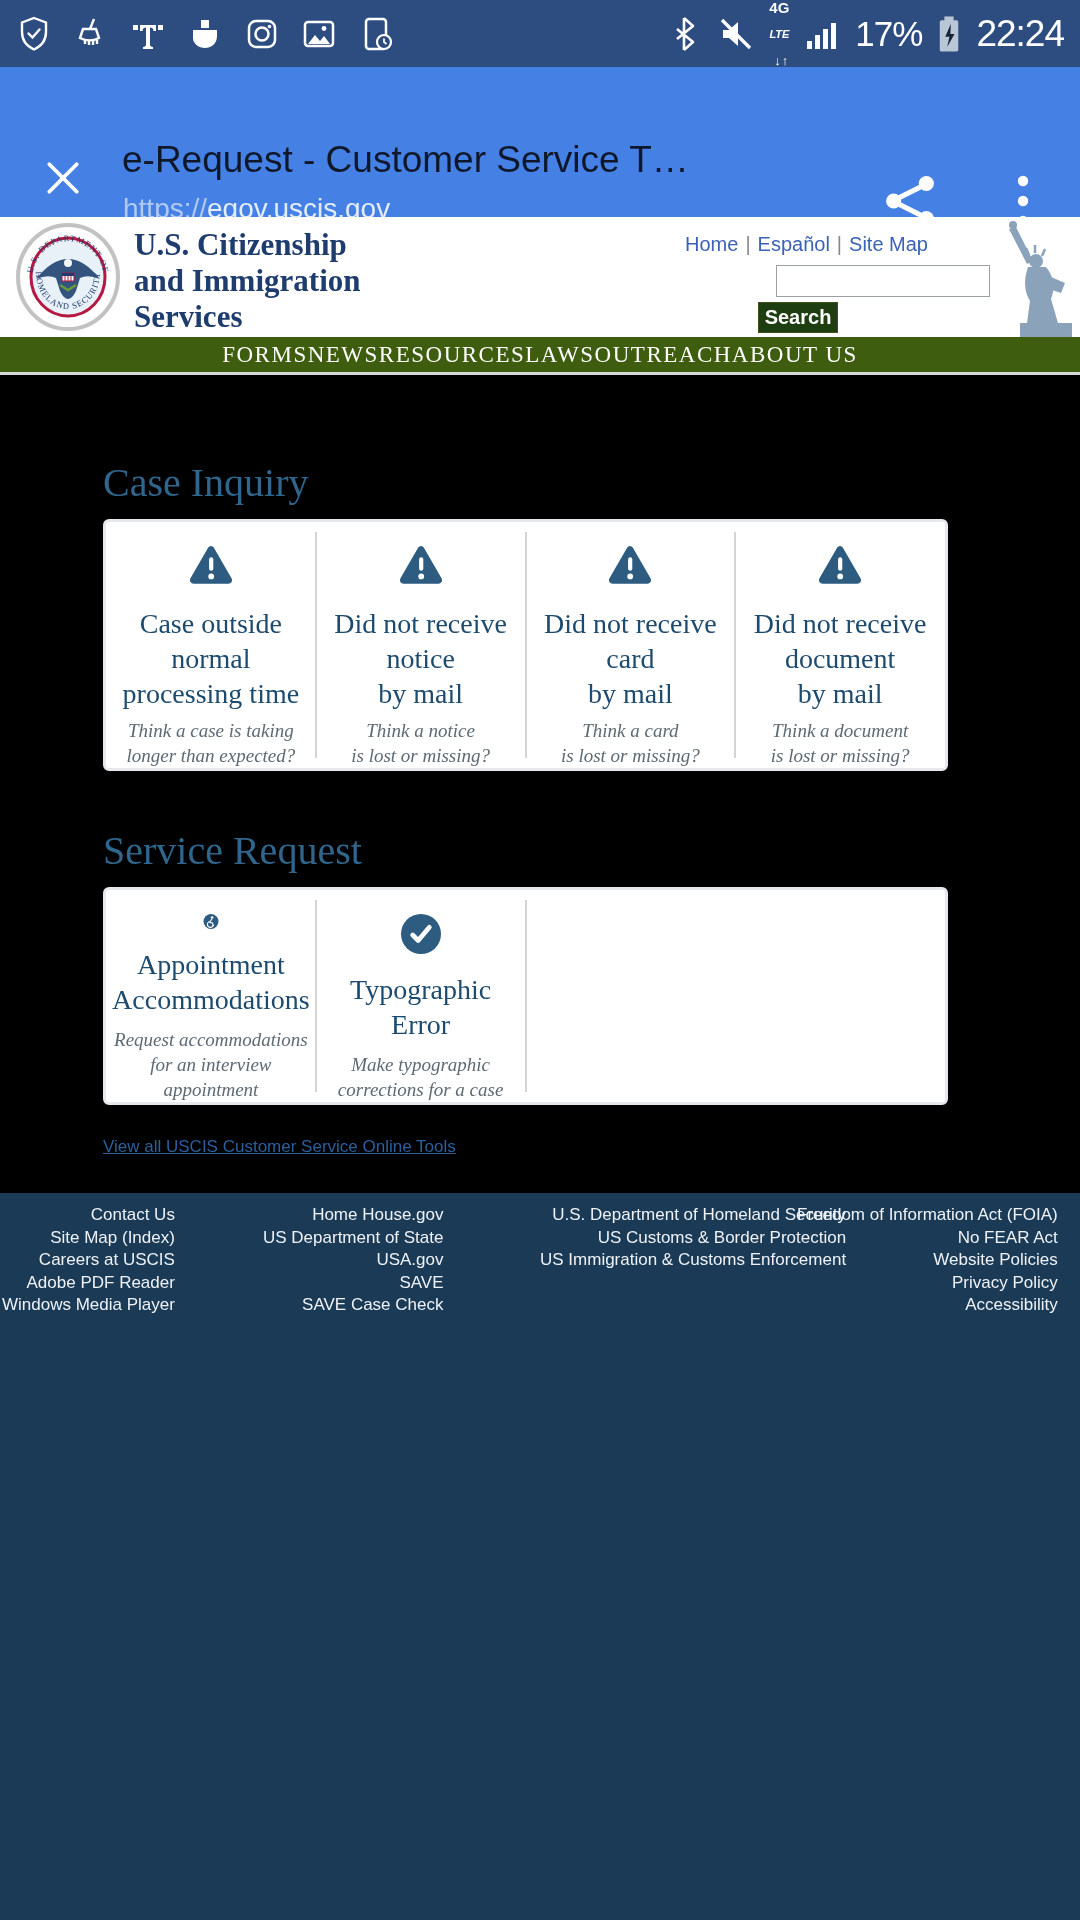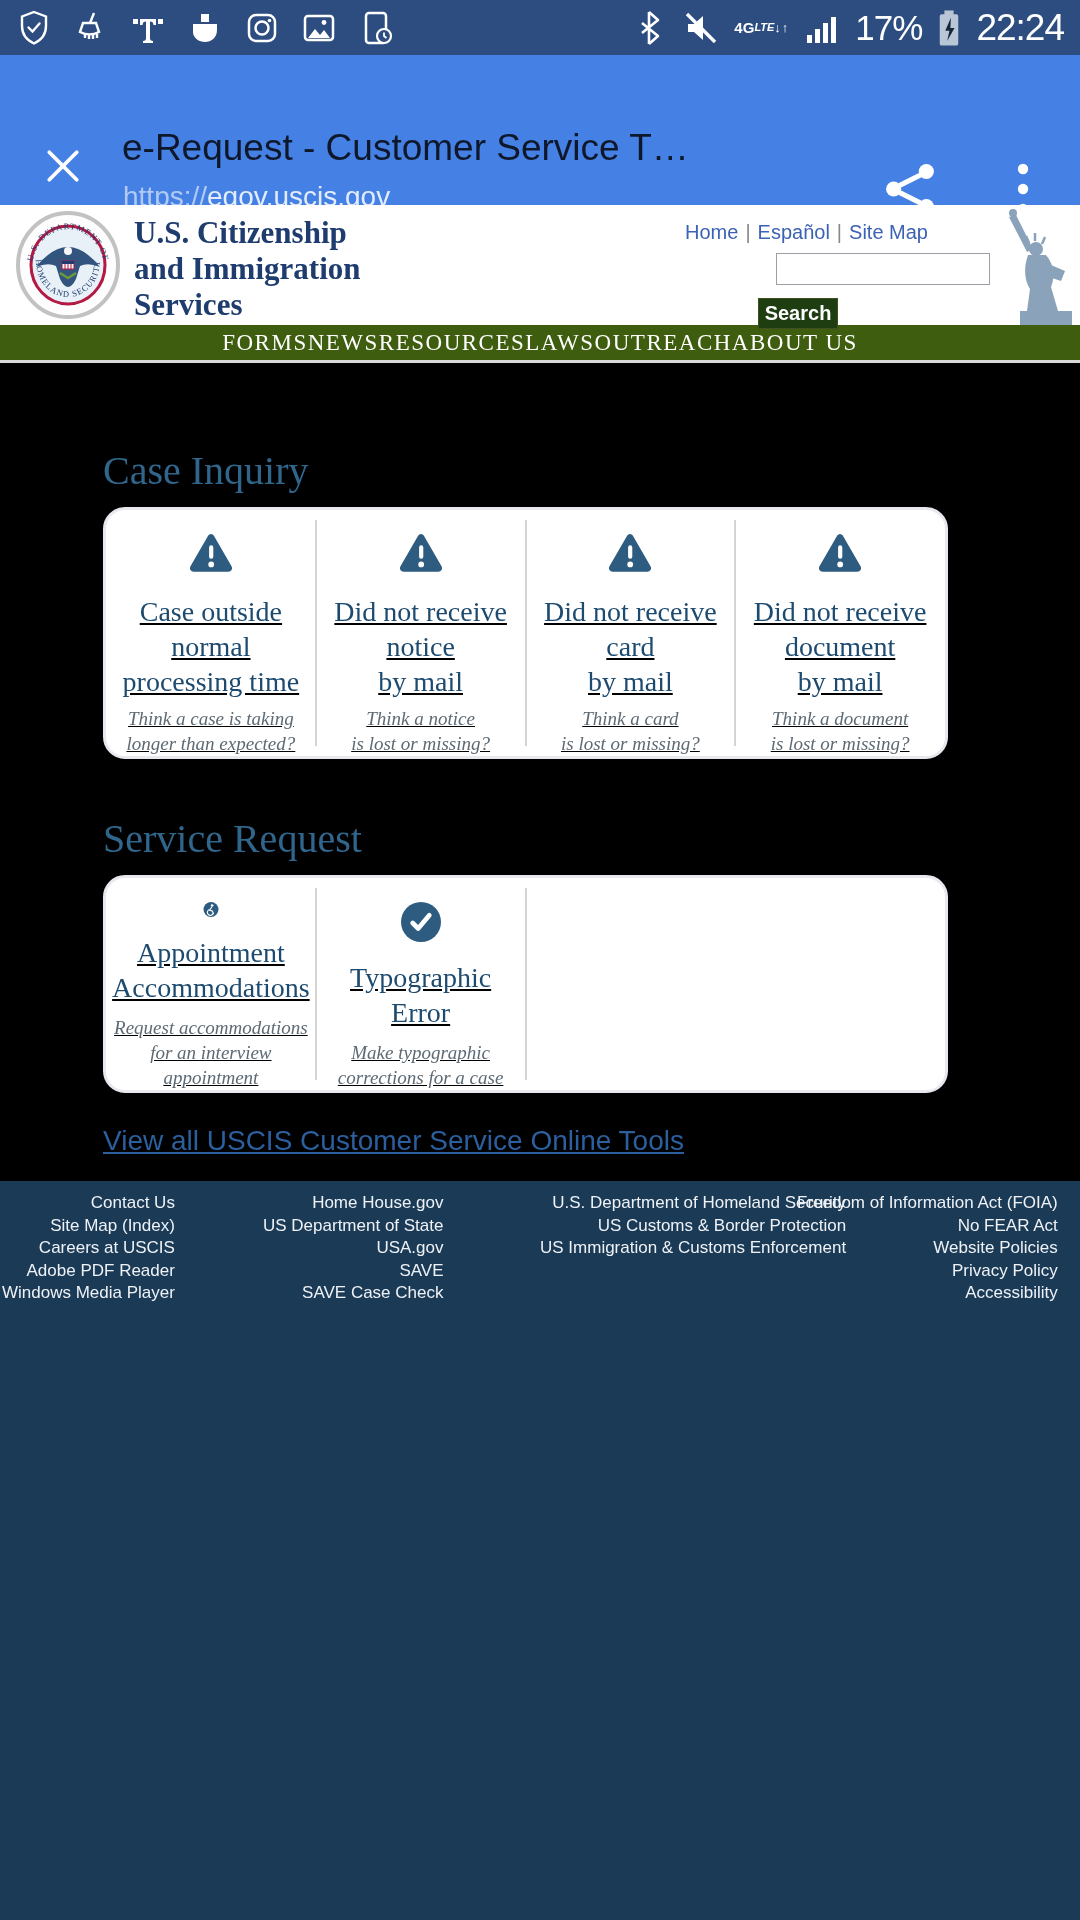--- a/index.html
+++ b/index.html
@@ -13,21 +13,21 @@
   
   .status-bar {
     flex:0 0 55px; background:#2d4d80; color:#fff;
     display:flex; align-items:center; padding:0 16px;
   }
   .sb-left { display:flex; align-items:center; gap:21px; }
   .sb-right { margin-left:auto; display:flex; align-items:center; gap:15px; }
   .sb-ic { width:36px; height:36px; display:block; }
   .sb-pct { font-size:35px; letter-spacing:-1px; }
   .sb-time { font-size:37px; letter-spacing:-1px; }
-  .lte { display:flex; flex-direction:row; align-items:center; line-height:1; font-weight:bold; }
+  .lte { display:flex; flex-direction:column; align-items:flex-end; line-height:1; font-weight:bold;gap:14px; }
   .lte .g4 { font-size:15px; }
   .lte .lt { font-size:11px; font-style:italic; }
   .lte .ar { font-size:13px; font-weight:normal; letter-spacing:1px; }
 
   
   .browser-bar { flex:0 0 150px; background:#4580e4; position:relative; }
   .bb-close { position:absolute; left:44px; top:92px; width:38px; height:38px; cursor:pointer; }
   .bb-title { position:absolute; left:122px; top:72px; font-size:37px; color:#0f172a;
               white-space:nowrap; max-width:740px; overflow:hidden; }
   .bb-url { position:absolute; left:123px; top:126px; font-size:28px; color:rgba(255,255,255,0.85); }
@@ -38,57 +38,57 @@
   
   .site-header { flex:0 0 120px; background:#fff; position:relative; }
   .seal { position:absolute; left:16px; top:6px; }
   .brand { position:absolute; left:134px; top:10px; font-family:"Liberation Serif", serif;
            font-weight:bold; color:#1e3c6e; font-size:31px; line-height:36px; }
   .header-links { position:absolute; top:16px; right:152px; font-size:20px; color:#3b62b4; white-space:nowrap; }
   .header-links .hl { color:#3b62b4; text-decoration:none; cursor:pointer; }
   .header-links .sep { color:#888; padding:0 7px; }
   .search-input { position:absolute; top:48px; right:90px; width:214px; height:32px;
                   border:1px solid #9aa0a6; background:#fff; font-size:20px; padding:0 8px; }
-  .search-btn { position:absolute; top:93px; right:242px; width:80px; height:31px;
+  .search-btn { position:absolute; top:85px; right:242px; width:80px; height:31px;
                 background:#1e3d11; color:#fff; font-weight:bold; font-size:20px;
                 border:1px solid #40511f; display:flex; align-items:center; justify-content:center; cursor:pointer; }
   .statue { position:absolute; right:0; top:2px; }
 
   
   .main-nav { flex:0 0 38px; background:#3e5d0e; border-bottom:3px solid #d9d9d9;
               display:flex; align-items:center; justify-content:center; padding:0 52px; }
   .nav-item { color:#fff; font-family:"Liberation Serif", serif; font-size:23px;
               letter-spacing:1.5px; cursor:pointer; }
 
   
   .content { flex:0 0 818px; background:#000000; padding:0 132px 0 103px; }
   .section-title { margin:0; font-family:"Liberation Serif", serif; font-weight:400;
                    font-size:40px; color:#30668c; }
   .t-case { margin-top:84px; }
   .t-service { margin-top:56px; }
-  .card { margin-top:13px; border:3px solid #e8e9ee; border-radius:22px;
-          background:#fff; display:flex;text-decoration:underline; }
+  .card { margin-top:13px; border:3px solid #e8e9ee; border-radius:6px;
+          background:#fff; display:flex; }
   .card1 { height:252px; }
   .card2 { height:218px; }
   .cell { width:25%; position:relative; display:flex; flex-direction:column;
           align-items:center; text-align:center; cursor:pointer; }
   .card1 .cell { padding-top:22px; }
   .card2 .cell { padding-top:24px; }
   .cell + .cell::before, .filler::before {
     content:""; position:absolute; left:-1px; top:10px; bottom:10px; width:2px; background:#d4d4d6;
   }
   .filler { width:50%; position:relative; }
   .cell-icon { width:48px; height:46px; }
   .cell-title { font-family:"Liberation Serif", serif; font-size:28px; line-height:35px;
                 color:#1d4a6f; white-space:pre-line; margin-top:20px; }
   .card2 .cell-title { margin-top:18px; }
   .cell-sub { font-family:"Liberation Serif", serif; font-style:italic; font-size:19px;
               line-height:25px; color:#5d6a74; white-space:pre-line; margin-top:7px; }
   .card2 .cell-sub { margin-top:10px; }
-  .view-all { display:inline-block; margin-top:32px; font-size:28px; color:#2b5f9e;
+  .view-all { display:inline-block; margin-top:32px; font-size:17px; color:#2b5f9e;
               text-decoration:underline; cursor:pointer; }
 
   
   .footer { flex:1 1 auto; background:#1b3a55; position:relative; }
   .f-col { position:absolute; top:11px;text-align:right; }
   .f-col a { display:block; color:#eef2f7; text-decoration:none; font-size:17px;
              line-height:22.6px; cursor:pointer; }
   .fc1 { left:2px; } .fc2 { left:263px; } .fc3 { left:540px; } .fc4 { left:797px; }
 </style>
 </head>

